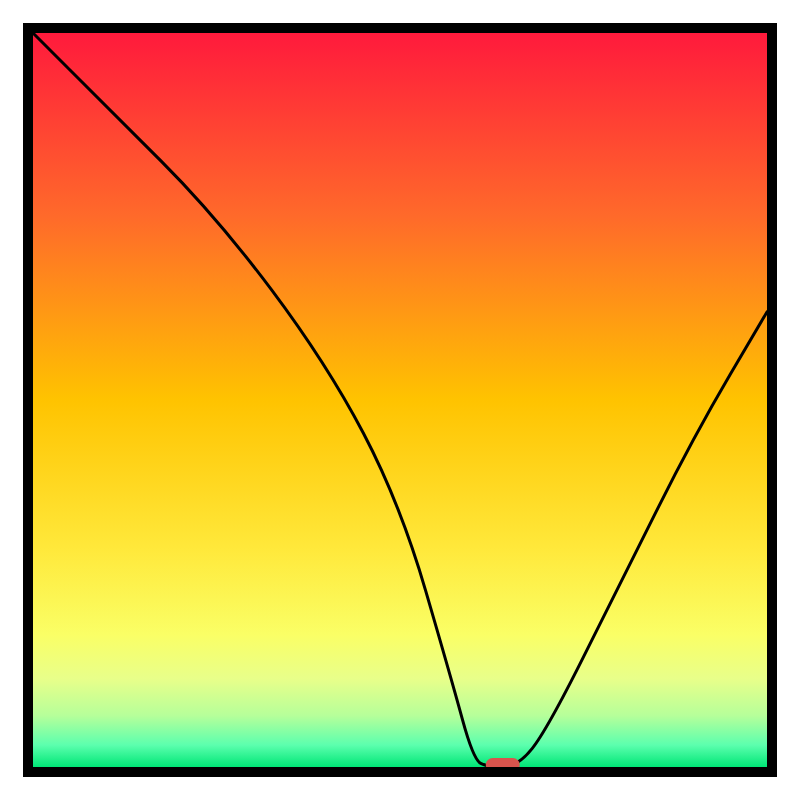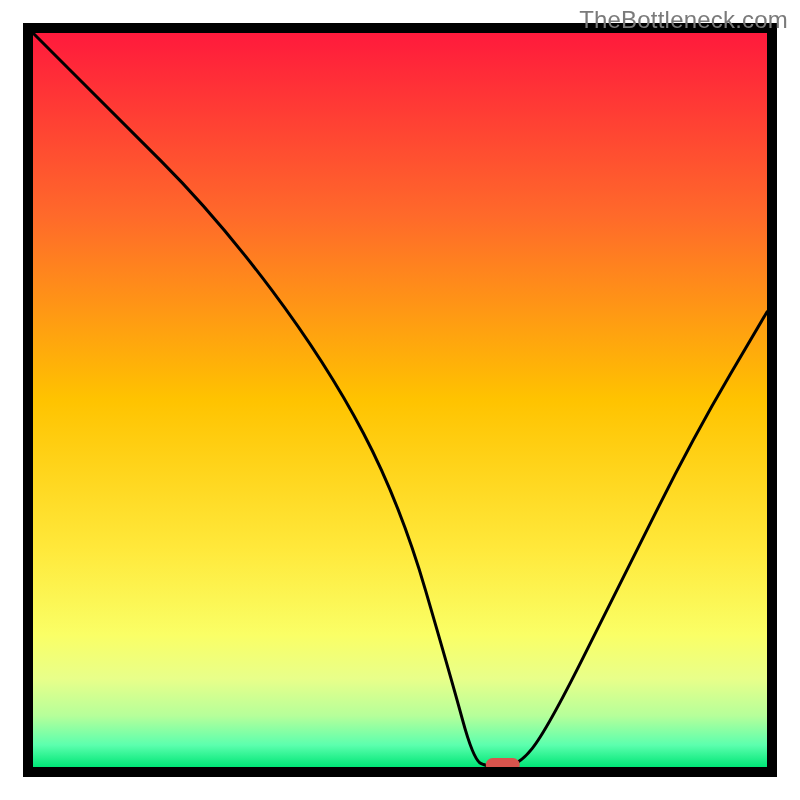--- a/index.html
+++ b/index.html
@@ -26,21 +26,20 @@
     z-index: 10;
   }
   svg {
     display: block;
   }
 </style>
 </head>
 <body>
 
 <div class="container">
-  <div class="watermark">TheBottleneck.com</div>
 
   <svg id="chart-svg" width="800" height="800" viewBox="0 0 800 800">
     <defs>
       <linearGradient id="bg-grad" x1="0" y1="0" x2="0" y2="1">
           <stop offset="0%" stop-color="#ff1a3c"></stop>
           <stop offset="25%" stop-color="#ff6a2a"></stop>
           <stop offset="50%" stop-color="#ffc300"></stop>
           <stop offset="70%" stop-color="#ffe83a"></stop>
           <stop offset="82%" stop-color="#faff66"></stop>
           <stop offset="88%" stop-color="#e8ff8a"></stop>

